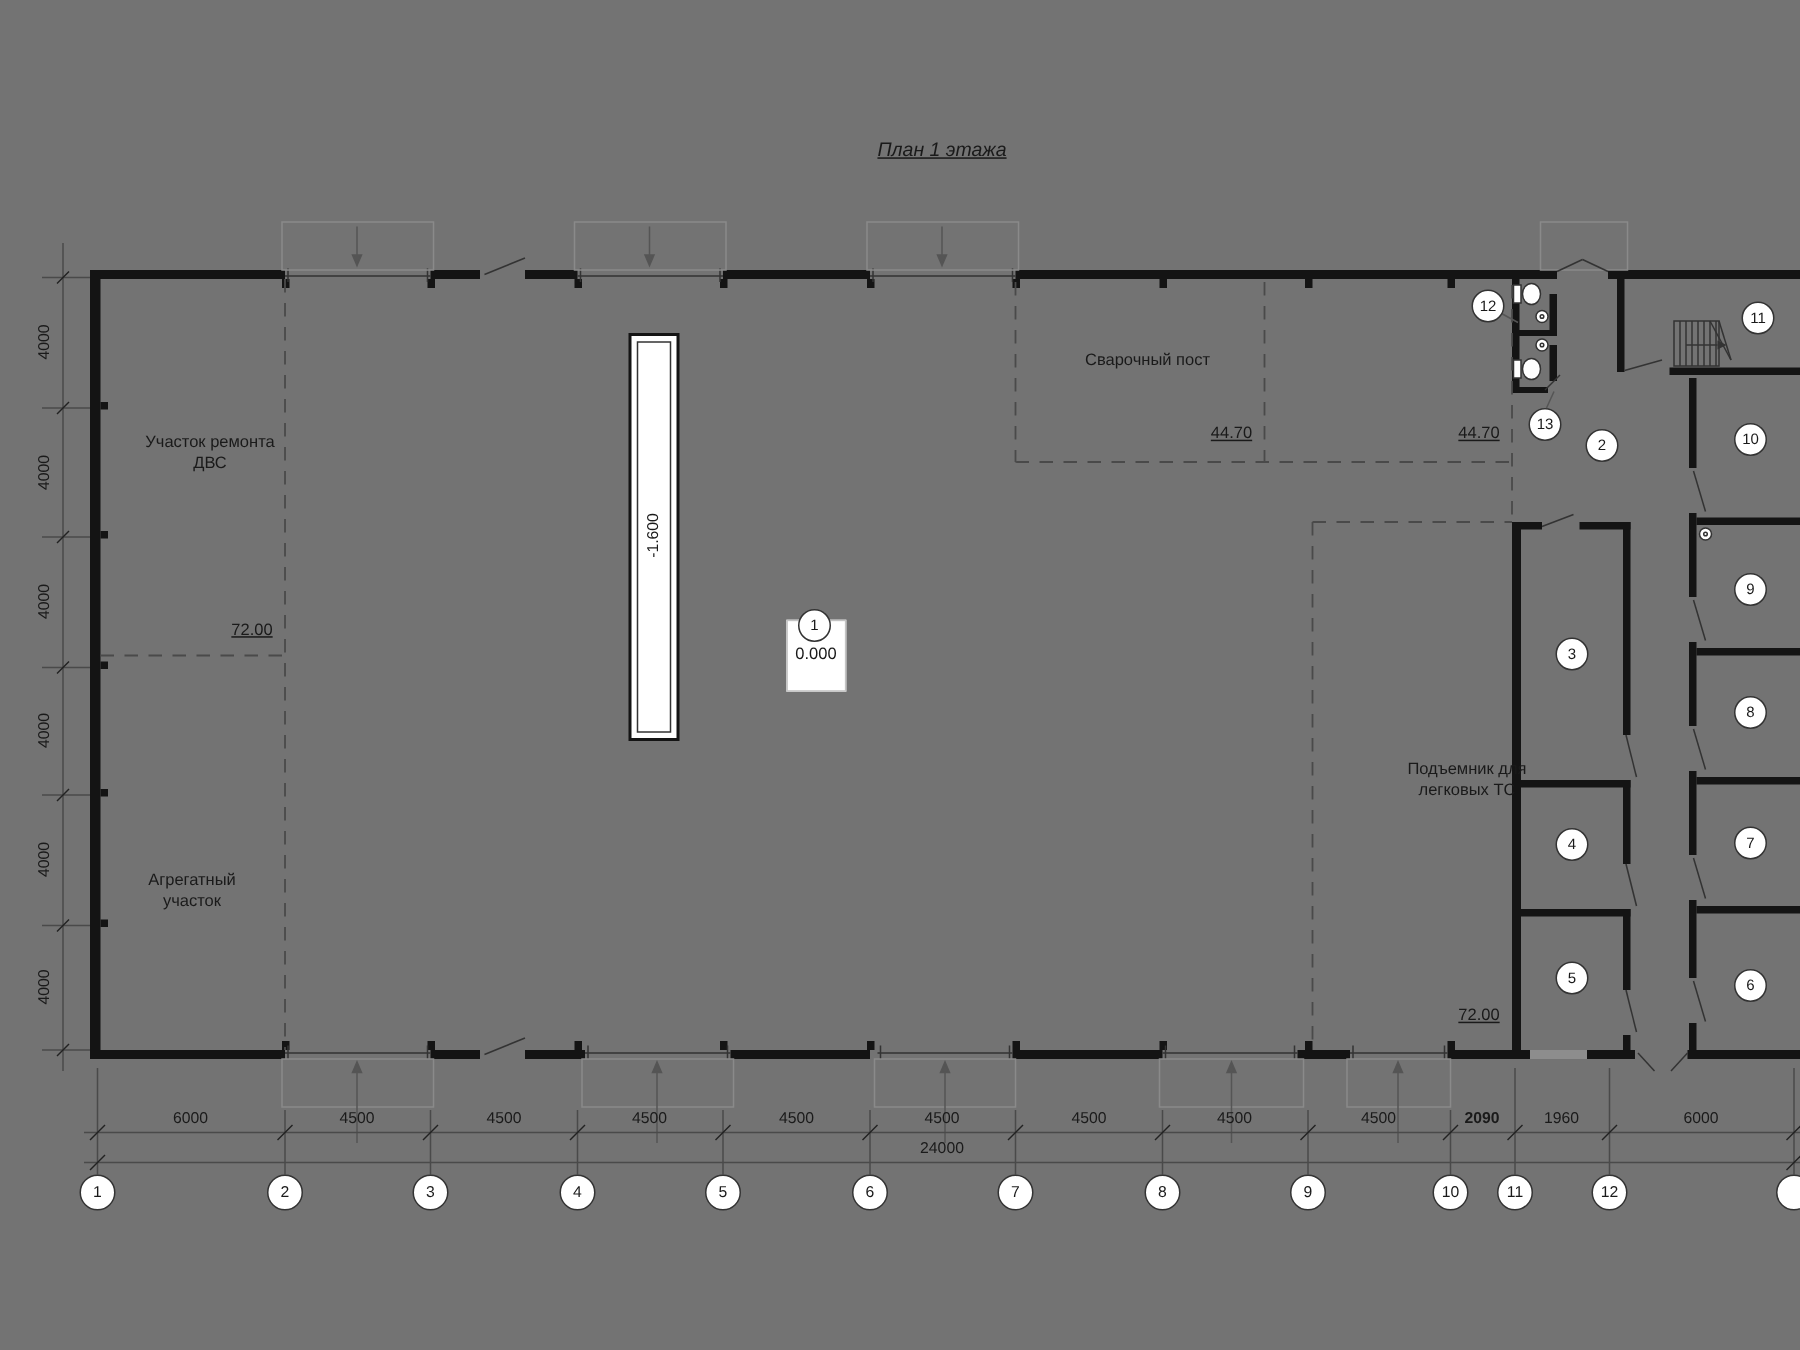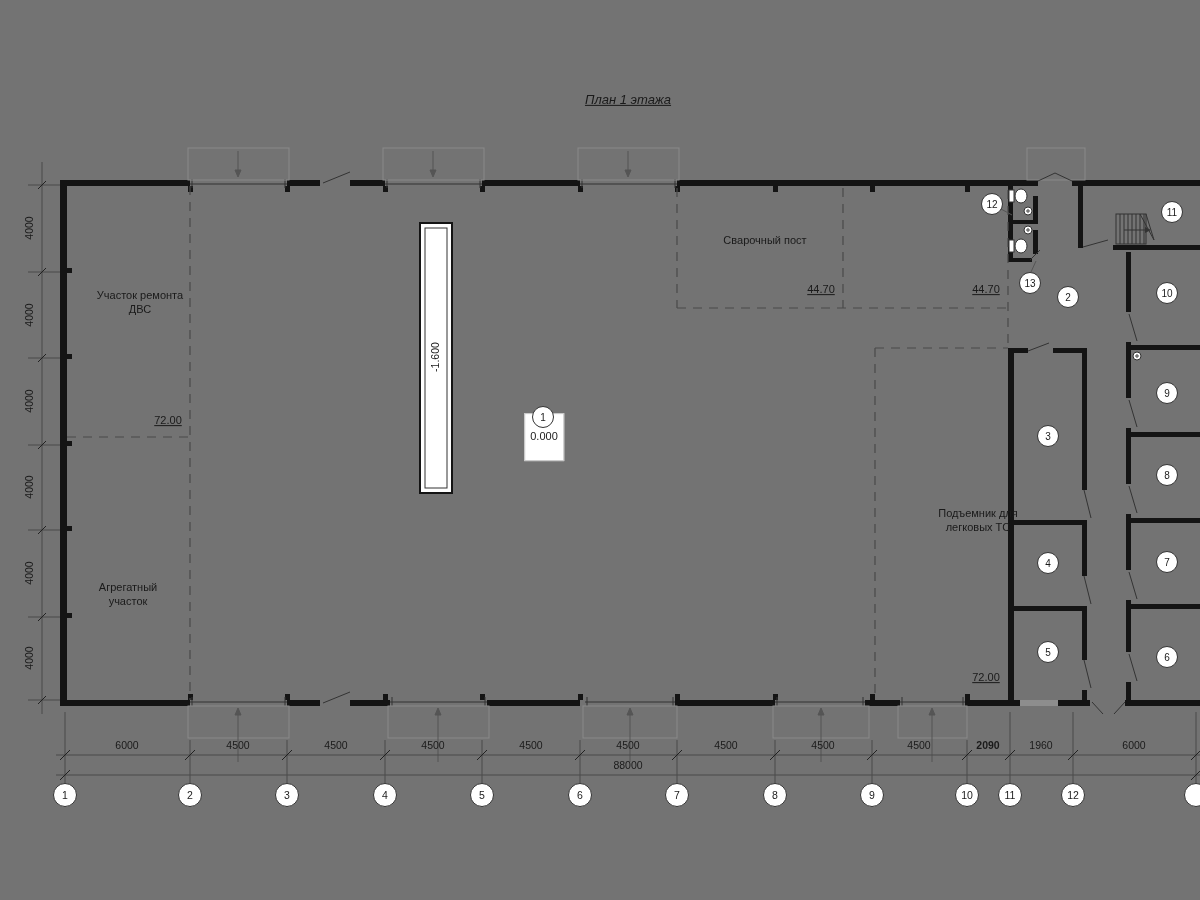--- a/index.html
+++ b/index.html
@@ -370,21 +370,21 @@
   <div class="lbl dimnum" style="left:336px;top:746px;">4500</div>
   <div class="lbl dimnum" style="left:433px;top:746px;">4500</div>
   <div class="lbl dimnum" style="left:531px;top:746px;">4500</div>
   <div class="lbl dimnum" style="left:628px;top:746px;">4500</div>
   <div class="lbl dimnum" style="left:726px;top:746px;">4500</div>
   <div class="lbl dimnum" style="left:823px;top:746px;">4500</div>
   <div class="lbl dimnum" style="left:919px;top:746px;">4500</div>
   <div class="lbl dimnum" style="left:988px;top:746px;font-weight:bold;">2090</div>
   <div class="lbl dimnum" style="left:1041px;top:746px;">1960</div>
   <div class="lbl dimnum" style="left:1134px;top:746px;">6000</div>
-  <div class="lbl dimnum" style="left:628px;top:766px;">88000</div>
+  <div class="lbl dimnum" style="left:628px;top:766px;">24000</div>
 
   <div class="lbl dimnum vtext" style="left:30px;top:228px;">4000</div>
   <div class="lbl dimnum vtext" style="left:30px;top:315px;">4000</div>
   <div class="lbl dimnum vtext" style="left:30px;top:401px;">4000</div>
   <div class="lbl dimnum vtext" style="left:30px;top:487px;">4000</div>
   <div class="lbl dimnum vtext" style="left:30px;top:573px;">4000</div>
   <div class="lbl dimnum vtext" style="left:30px;top:658px;">4000</div>
 
 </div>
 

